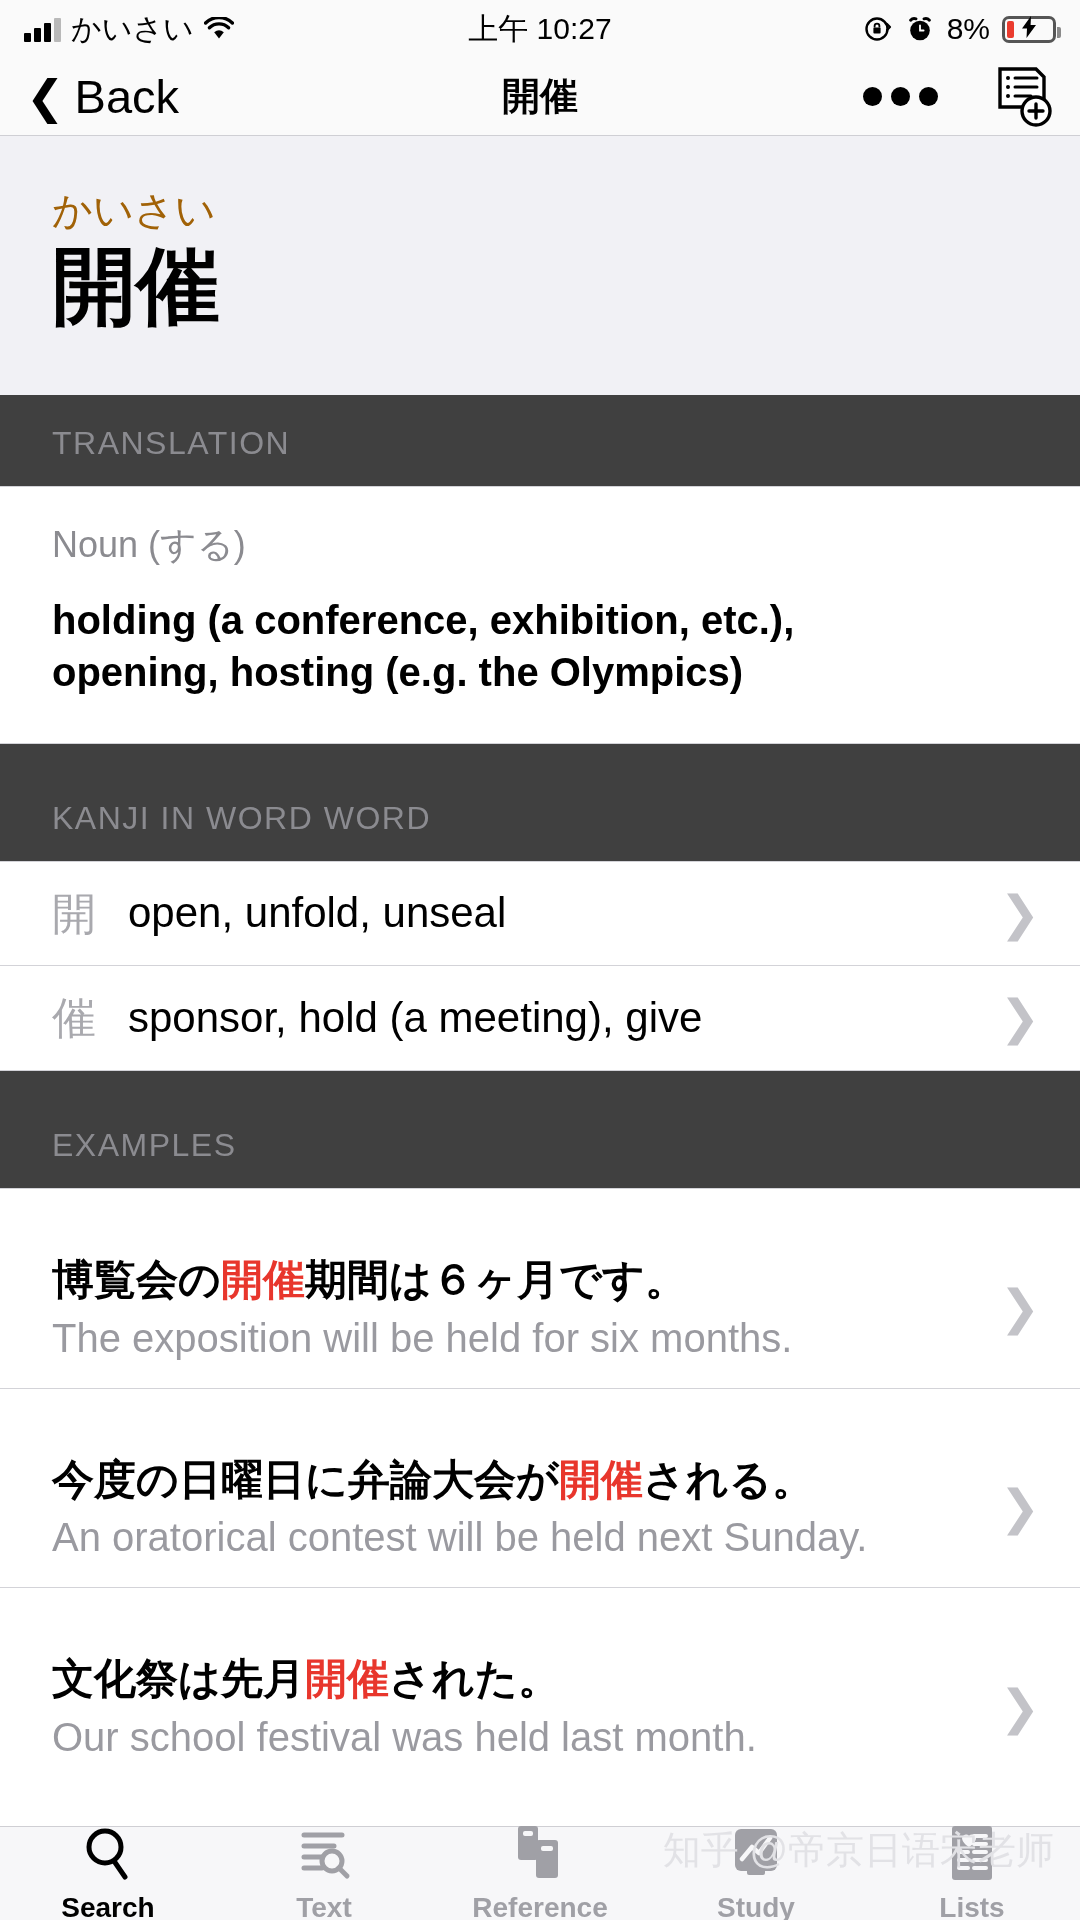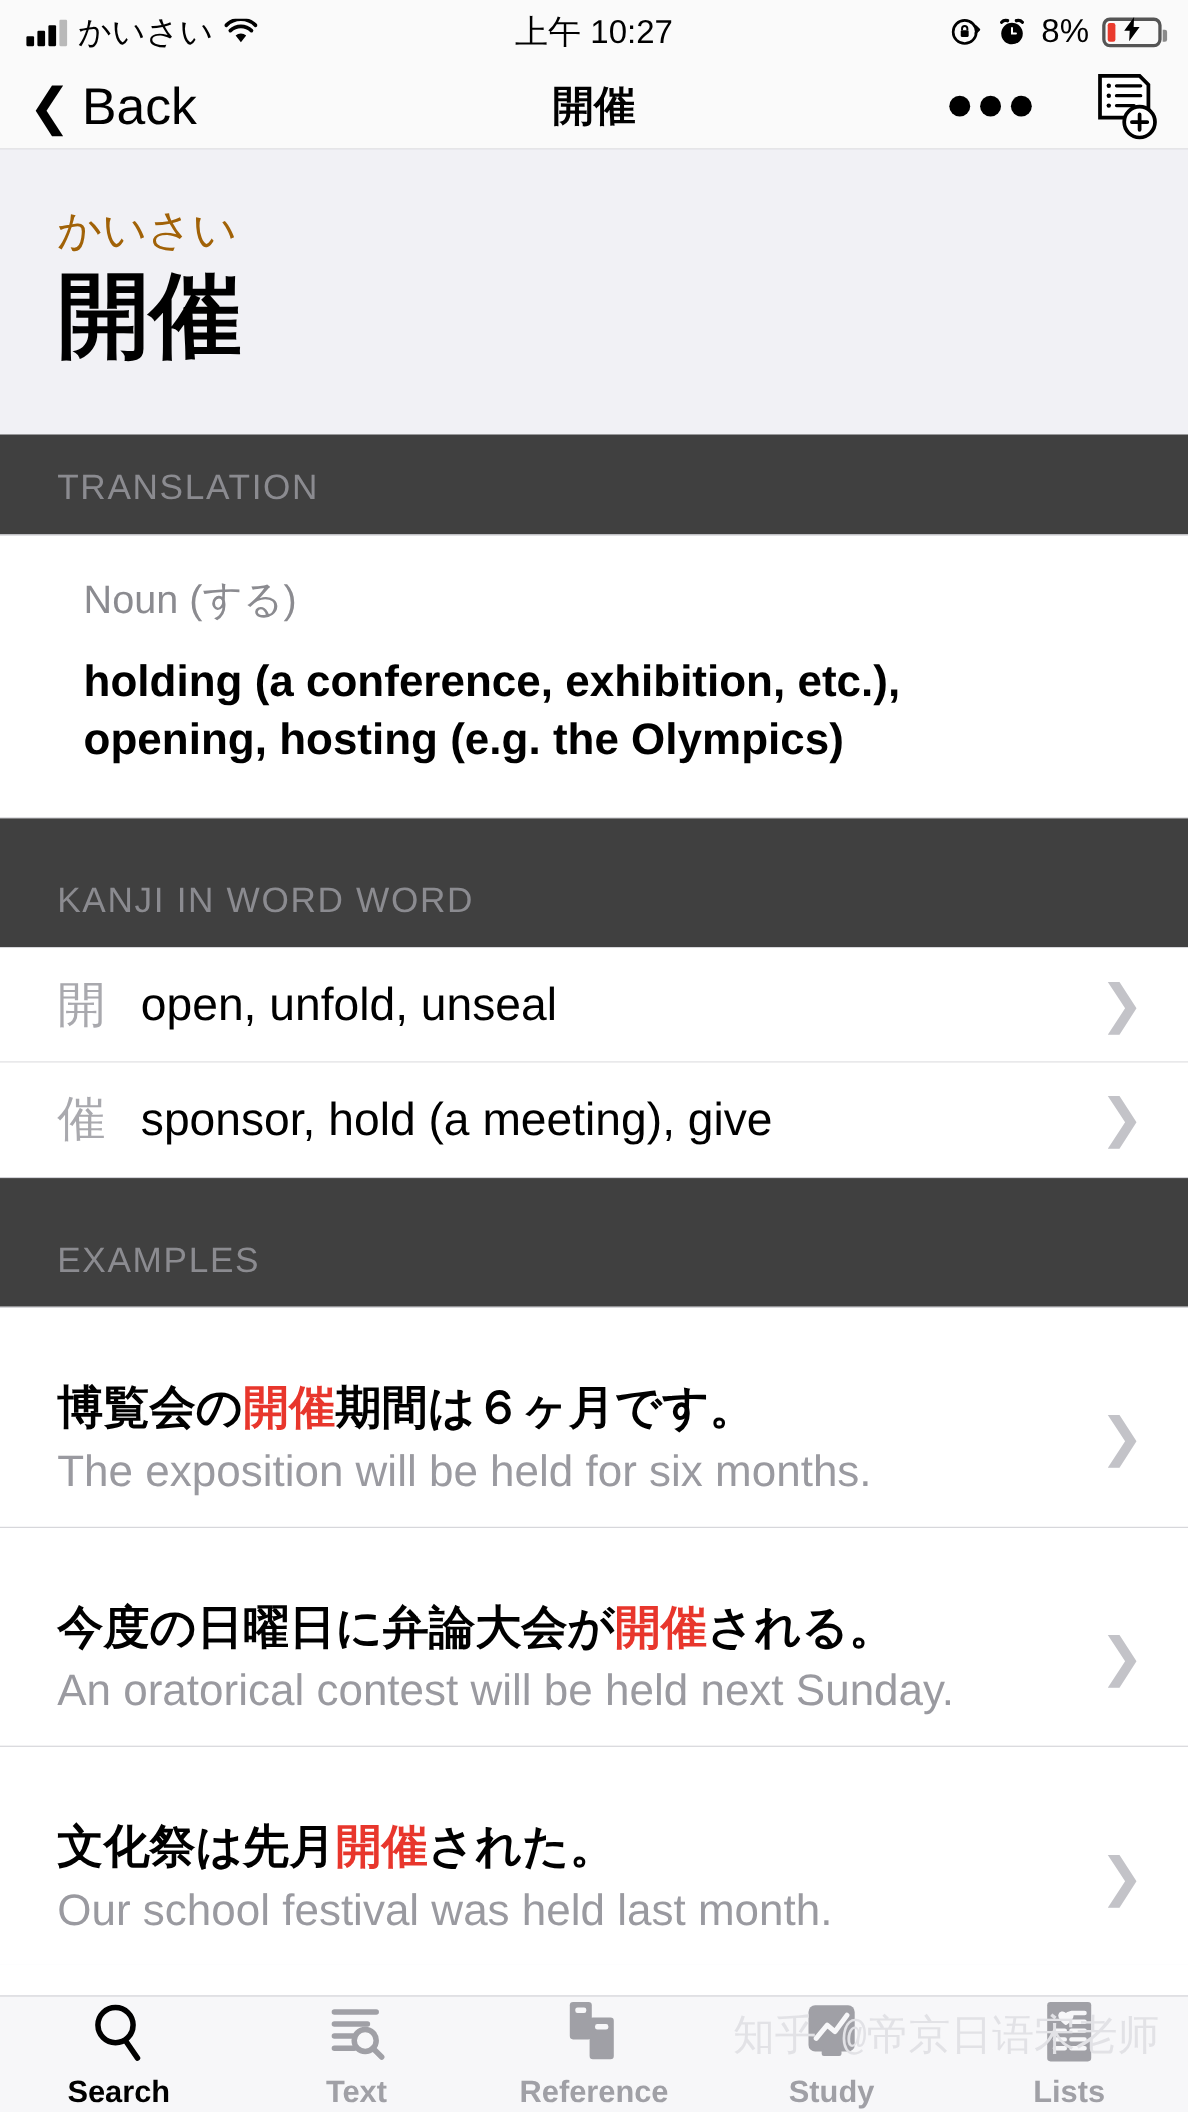--- a/index.html
+++ b/index.html
@@ -101,21 +101,21 @@
   }
   .sec-header.tall{ padding-top:56px; }
 
   .card{
     background:#fff;
     border-top:1px solid #d3d3d8;
     border-bottom:1px solid #d3d3d8;
   }
   .card.nobottom{ border-bottom:none; }
 
-  .trans-block{ padding:34px 52px 44px 52px;margin-left:24px; }
+  .trans-block{ padding:34px 52px 44px 52px; }
   .pos{ font-size:36px; color:#8b8b90; margin-bottom:24px; }
   .gloss{ font-size:40px; font-weight:700; color:#000; line-height:1.32; }
 
   .row{
     display:flex; align-items:center;
     padding:26px 40px 26px 52px;
     background:#fff;
     border-bottom:1px solid #d3d3d8;
     cursor:pointer;
     min-height:104px;
@@ -152,21 +152,21 @@
   }
   .ex-jp .hl{ color:#e8362c; }
   .ex-en{
     font-size:40px; color:#9a9aa0; line-height:1.3;
     white-space:nowrap;
   }
 
   
   .tabbar{
     position:absolute; left:0; right:0; bottom:0;
-    height:106px;
+    height:94px;
     background:#f7f7f9;
     border-top:1px solid #cfcfd4;
     display:flex; align-items:center;
     z-index:5;
   }
   .tab{
     flex:1 1 20%;
     display:flex; flex-direction:column;
     align-items:center; justify-content:center;
     gap:10px; cursor:pointer;
@@ -175,21 +175,20 @@
   .tab.active{ color:#000; }
   .tab .ic{ height:58px; display:flex; align-items:center; justify-content:center; }
   .tab .tl{ font-size:28px; font-weight:700; }
   .tab.active .tl{ color:#000; }
 
   .watermark{
     position:absolute; right:26px; bottom:44px;
     font-size:38px; color:#e2e2e6;
     z-index:6; pointer-events:none;
     white-space:nowrap;
-    font-family:Liberation Mono, monospace;
   }
 </style>
 </head>
 <body>
 
 <div class="statusbar">
   <div class="sb-left">
     <span class="signal">
       <i></i>
         <i></i>

